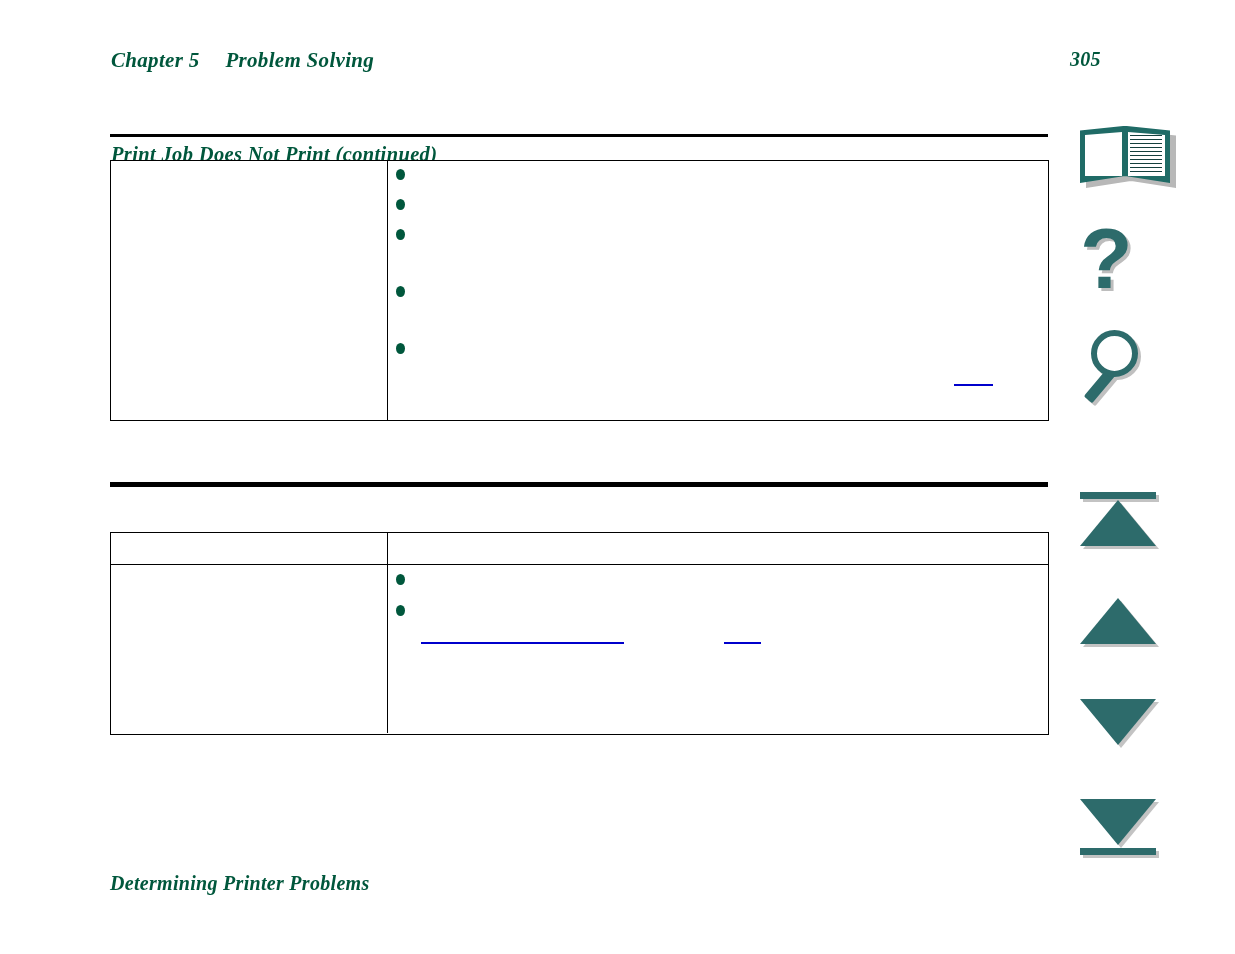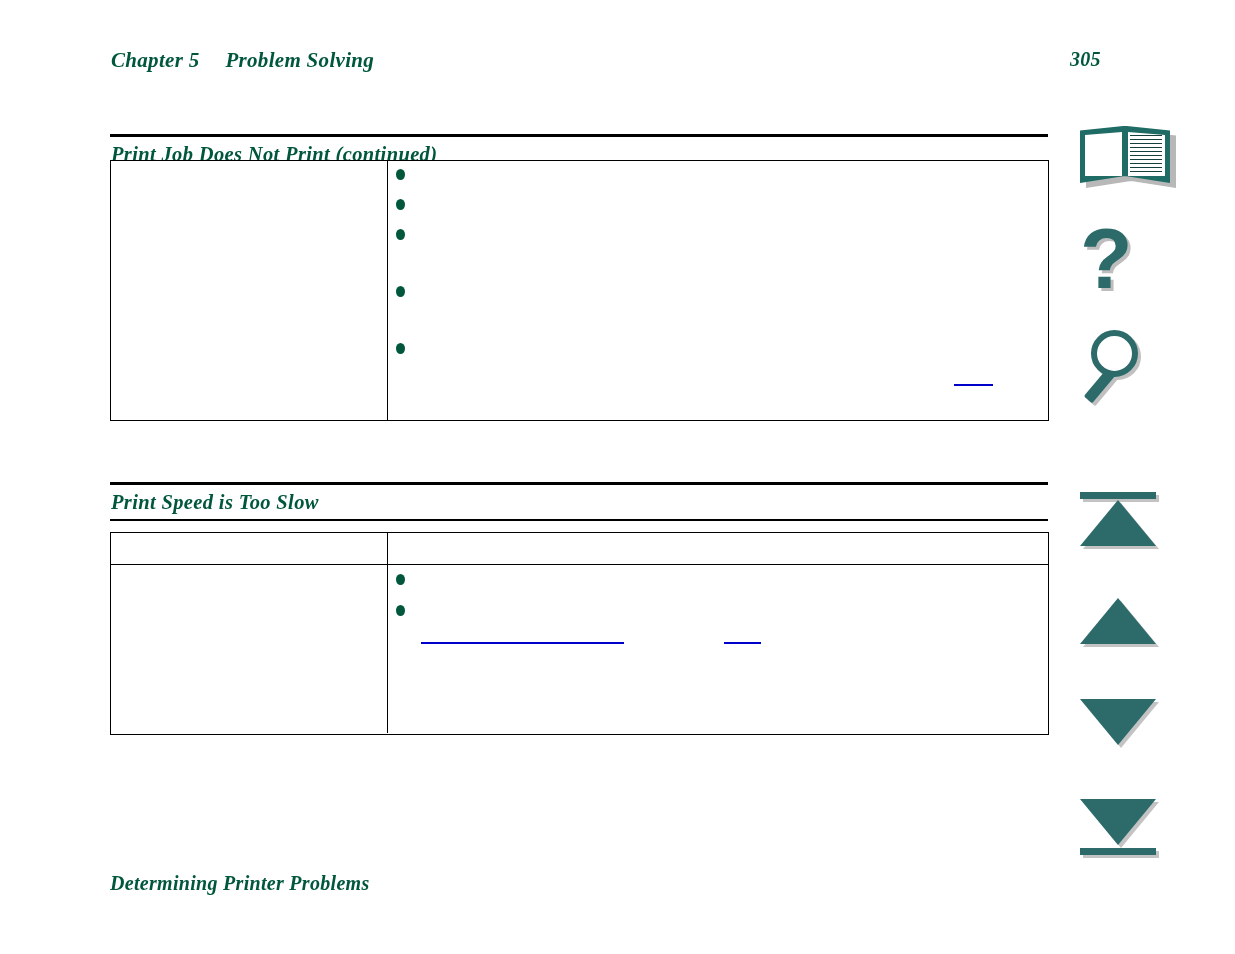--- a/index.html
+++ b/index.html
@@ -255,21 +255,20 @@
         <div class="bullet" style="left:8px; top:68px;"></div>
         <div class="bullet" style="left:8px; top:125px;"></div>
         <div class="bullet" style="left:8px; top:182px;"></div>
         <div class="link-rule" style="left:566px; top:223px; width:39px;"></div>
       </div>
     </div>
   </div>
 
   <div class="section" style="left:110px; top:482px; width:938px;">
     <div class="rule-thick"></div>
-    <div class="section-title">Print Speed is Too Slow</div>
     <div class="rule-thin"></div>
   </div>
 
   <div class="doc-table" style="left:110px; top:532px; width:939px; height:203px;">
     <div class="tbl-row has-bottom-border" style="height:32px;">
       <div class="tbl-cell-left">
         <div class="cell-text"></div>
       </div>
       <div class="tbl-cell-right">
         <div class="cell-text"></div>

